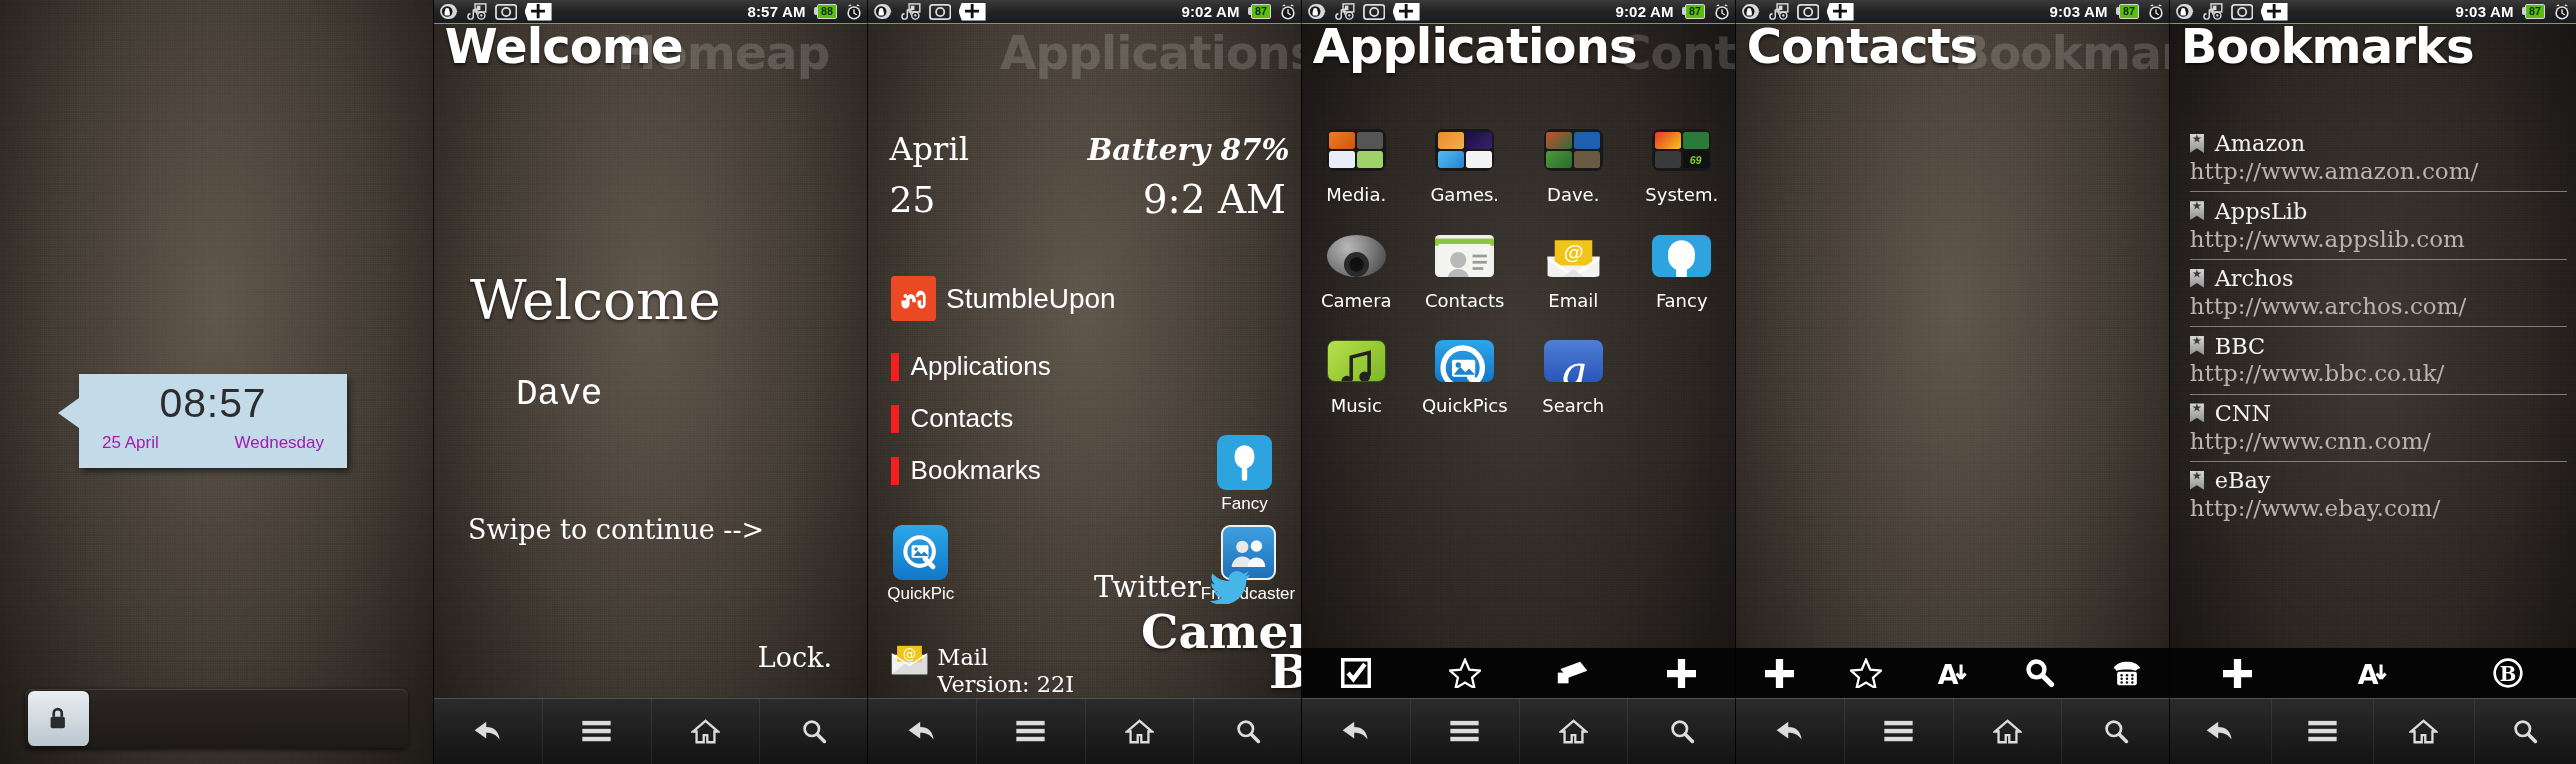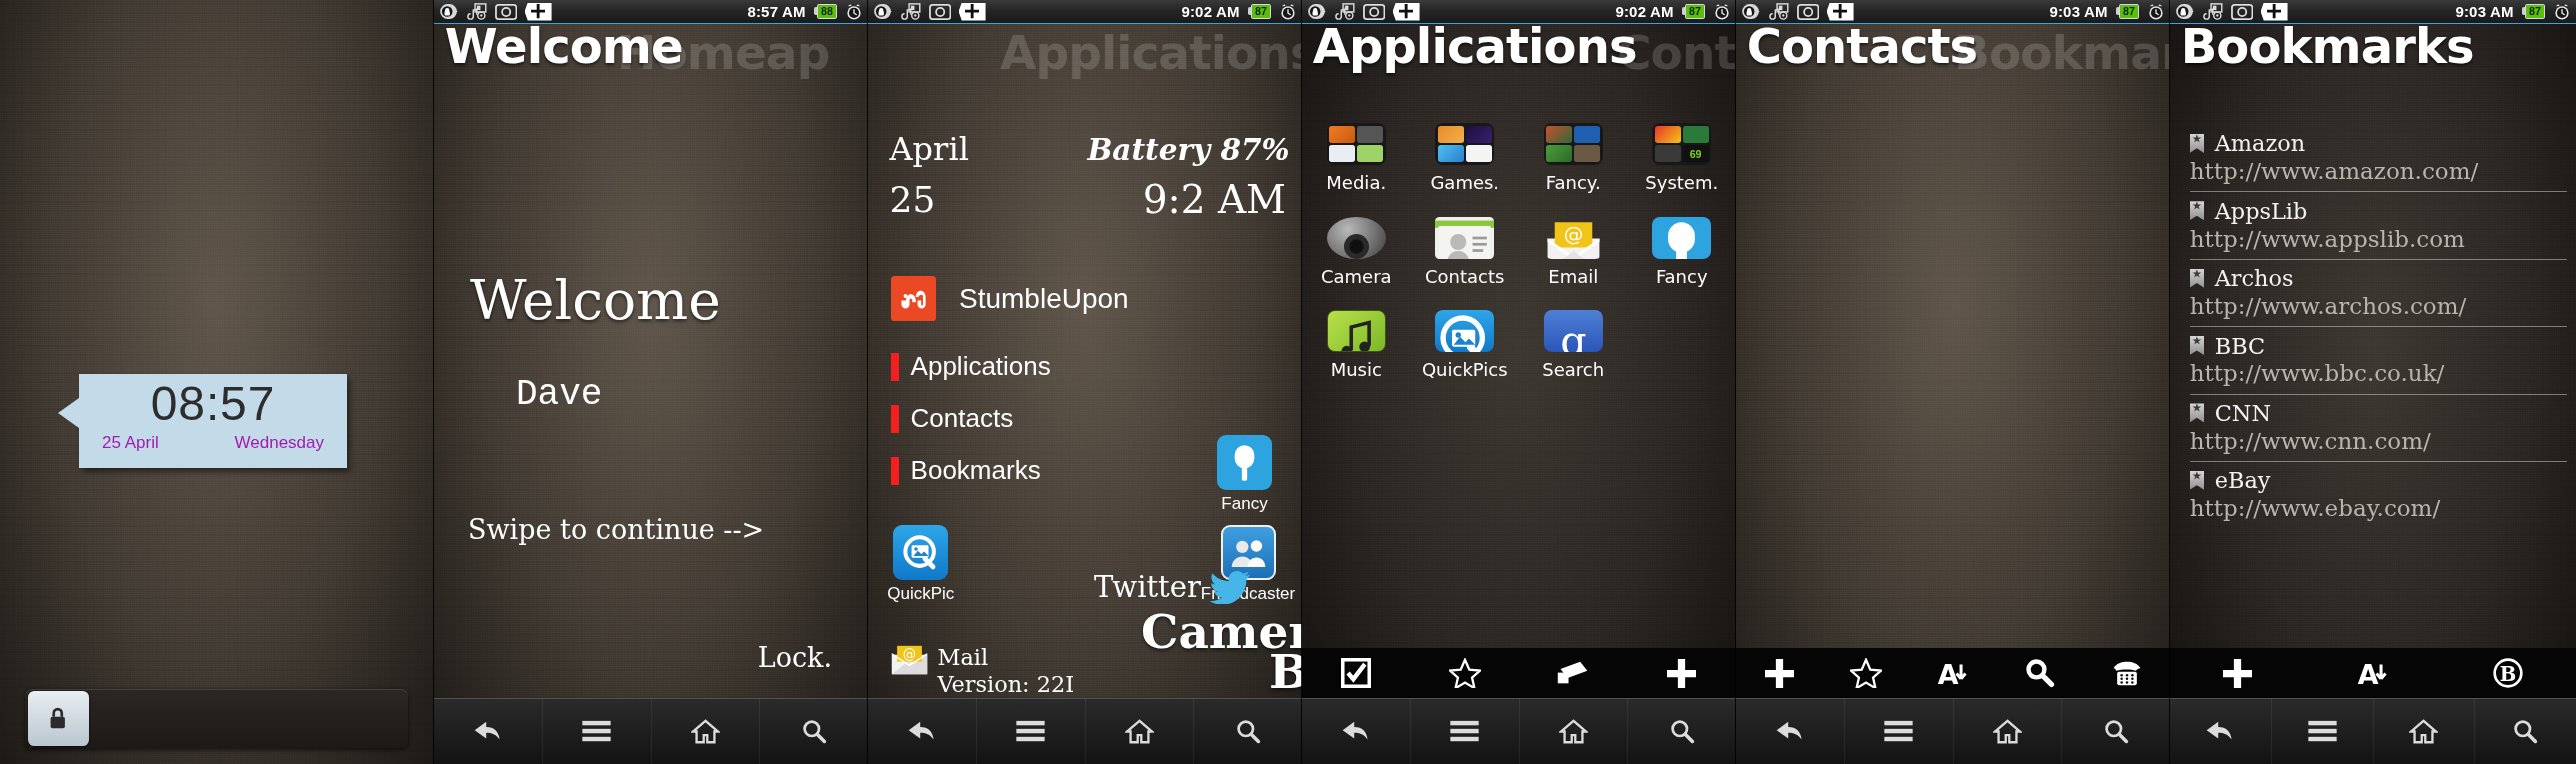--- a/index.html
+++ b/index.html
@@ -45,21 +45,21 @@
      text-shadow:0 1.8px 3.6px rgba(0,0,0,.65);}
   .hdr-ghost{position:absolute;top:1.8px;color:rgba(255,255,255,.16);font-size:47px;
      font-family:"DejaVu Sans",sans-serif;font-weight:bold;white-space:nowrap;letter-spacing:-0.9px;}
 
   
   #lock{left:0;width:434px;}
   .clockwidget{position:absolute;left:79px;top:374px;width:268px;height:94px;
      background:#c3dae8;box-shadow:2.7px 3.6px 6.3px rgba(0,0,0,.55);}
   .clockwidget:before{content:"";position:absolute;left:-21.5px;top:24px;width:0;height:0;
      border-top:15px solid transparent;border-bottom:15px solid transparent;border-right:21.5px solid #c3dae8;}
-  .cw-time{text-align:center;font-size:48px;color:#2d2d2d;line-height:59px;font-weight:normal;
+  .cw-time{text-align:center;font-size:41px;color:#2d2d2d;line-height:59px;font-weight:normal;
      font-family:"Liberation Sans",sans-serif;letter-spacing:0.9px;}
   .cw-sub{display:flex;justify-content:space-between;padding:0 23px;color:#a21caf;font-size:17px;}
   .lockbar{position:absolute;left:25px;bottom:16px;width:383px;height:59px;border-radius:7.2px;
      background:linear-gradient(180deg,#2c2724 0%,#1d1917 100%);
      box-shadow:inset 0 0.9px 0 rgba(255,255,255,.12), 0 1.8px 4.5px rgba(0,0,0,.6);display:flex;align-items:center;}
   .lockknob{width:61px;height:55px;margin-left:2.7px;border-radius:6.3px;
      background:linear-gradient(180deg,#e9eef2 0%,#b9c6cf 100%);
      display:flex;align-items:center;justify-content:center;box-shadow:0 0.9px 2.7px rgba(0,0,0,.6);}
 
   
@@ -70,41 +70,41 @@
   .w-swipe{position:absolute;left:34px;top:514px;color:#fff;font-size:27px;font-family:"DejaVu Serif",serif;}
   .w-lock{position:absolute;right:36px;top:642px;color:#fff;font-size:27px;font-family:"DejaVu Serif",serif;}
 
   
   #home{left:868px;width:434px;}
   .h-month{position:absolute;left:21.5px;top:130px;color:#fff;font-size:32px;font-family:"DejaVu Serif",serif;}
   .h-day{position:absolute;left:21.5px;top:179px;color:#fff;font-size:36px;font-family:"DejaVu Serif",serif;}
   .h-batt{position:absolute;right:12.5px;top:132px;color:#fff;font-size:29.5px;
      font-family:"DejaVu Serif",serif;font-style:italic;font-weight:bold;white-space:nowrap;}
   .h-clock{position:absolute;right:16px;top:177px;color:#fff;font-size:39px;font-family:"DejaVu Serif",serif;}
-  .h-su{position:absolute;left:23px;top:276px;display:flex;align-items:center;gap:23px;}
+  .h-su{position:absolute;left:23px;top:276px;display:flex;align-items:center;gap:10px;}
   .su-ic{width:45px;height:45px;background:#eb4924;border-radius:3.6px;display:flex;align-items:center;justify-content:center;}
   .h-su span{color:#fff;font-size:28px;}
   .menurow{position:absolute;left:23px;display:flex;align-items:center;gap:11.6px;}
   .menurow i{display:block;width:8px;height:28px;background:#f41f1f;}
   .menurow span{color:#fff;font-size:26px;}
   .app{position:absolute;text-align:center;width:77px;}
   .app .sq{width:55px;height:55px;margin:0 auto;border-radius:9px;display:flex;align-items:center;justify-content:center;}
   .app label{display:block;color:#fff;font-size:17px;margin-top:3.6px;white-space:nowrap;}
   .h-twitter{position:absolute;left:226px;top:570px;display:flex;align-items:center;gap:9px;text-align:center;}
   .h-twitter span{color:#fff;font-size:29px;font-family:"DejaVu Serif",serif;}
   .h-camera{position:absolute;left:273px;top:604px;color:#fff;font-size:47px;font-family:"DejaVu Serif",serif;font-weight:bold;text-shadow:0 1.8px 3.6px rgba(0,0,0,.6);}
   .h-browser{position:absolute;left:401px;top:644px;color:#fff;font-size:47px;font-family:"DejaVu Serif",serif;font-weight:bold;text-shadow:0 1.8px 3.6px rgba(0,0,0,.6);}
   .h-mail{position:absolute;left:21.5px;top:644px;display:flex;align-items:flex-start;gap:9px;}
   .h-mail .txt{color:#fff;font-size:22.4px;font-family:"DejaVu Serif",serif;line-height:27px;}
 
   
   #apps{left:1302px;width:434px;}
   .appgrid{position:absolute;left:0;right:0;top:115px;display:grid;grid-template-columns:repeat(4,1fr);row-gap:16px;}
   .gcell{text-align:center;}
-  .gicon{width:59px;height:42px;margin:8px auto;border-radius:8px;position:relative;overflow:hidden;}
+  .gicon{width:59px;height:42px;margin:14px auto;border-radius:8px;position:relative;overflow:hidden;font-style:italic;}
   .glabel{display:block;color:#fff;font-size:18px;margin-top:4.5px;font-family:"DejaVu Sans",sans-serif;
      overflow-wrap:anywhere;line-height:19.7px;padding:0 3.6px;}
   .folder{background:#181818;display:grid;grid-template-columns:1fr 1fr;grid-template-rows:1fr 1fr;gap:1.8px;padding:2.7px;box-sizing:border-box;}
   .folder div{border-radius:2.7px;}
 
   
   #contacts{left:1736px;width:434px;}
   #bookmarks{left:2170px;width:406px;}
   .bmlist{position:absolute;left:19.7px;right:9px;top:125px;}
   .bmrow{padding:5.4px 0 7.2px;border-bottom:1.8px solid rgba(200,200,200,.55);}
@@ -482,21 +482,21 @@
         </div>
         <label class="glabel">Games.</label>
       </div>
       <div class="gcell">
         <div class="gicon folder">
           <div style="background:linear-gradient(135deg,#c94f2e,#2e6b3a)"></div>
           <div style="background:#1e5fb0"></div>
           <div style="background:linear-gradient(135deg,#4e9a3c,#2a6b2a)"></div>
           <div style="background:#6a5a44"></div>
         </div>
-        <label class="glabel">Fancy.</label>
+        <label class="glabel">Dave.</label>
       </div>
       <div class="gcell">
         <div class="gicon folder">
           <div style="background:linear-gradient(135deg,#e8352a,#f5c518)"></div>
           <div style="background:#2a7a3a"></div>
           <div style="background:#3a3a3a"></div>
           <div style="background:#111;display:flex;align-items:center;justify-content:center;color:#7ed321;font-size:10.7px;font-weight:bold">69</div>
         </div>
         <label class="glabel">System.</label>
       </div>

